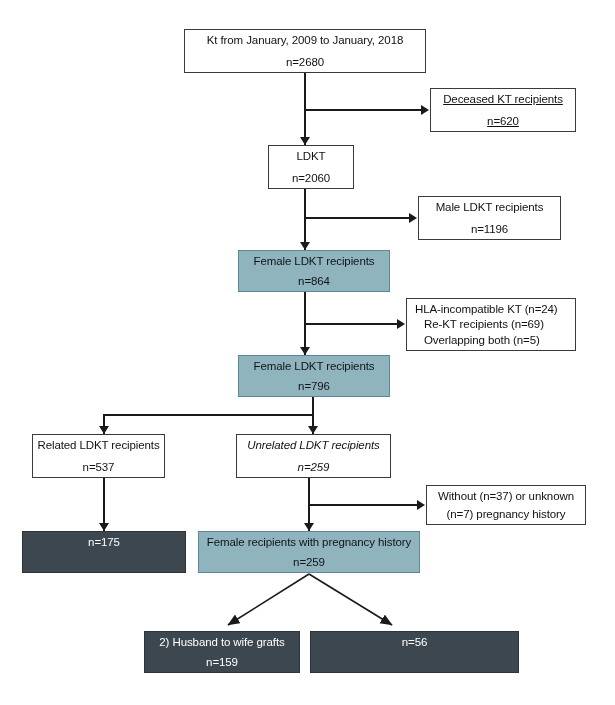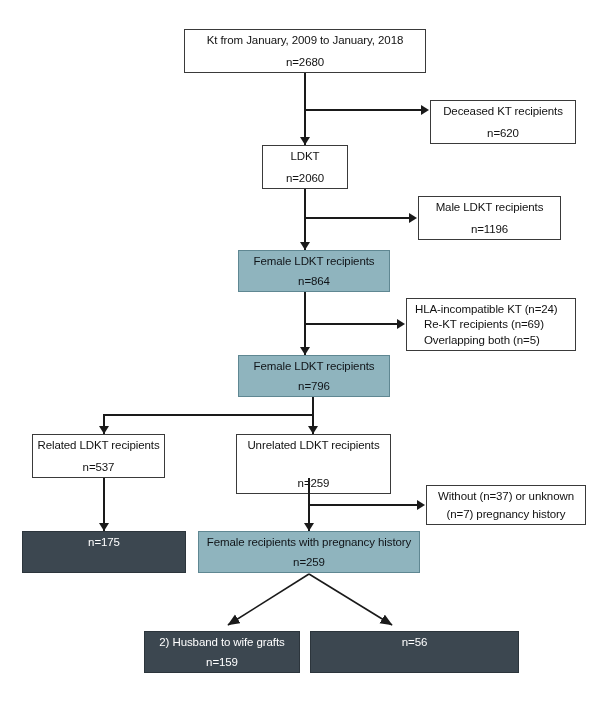--- a/index.html
+++ b/index.html
@@ -92,26 +92,26 @@
 </head>
 <body>
 
 <div id="flowchart">
 
   <div class="node plain" style="left:184px; top:29px; width:242px; height:44px;">
     <span class="ln">Kt from January, 2009 to January, 2018</span>
     <span class="ln">n=2680</span>
   </div>
 
-  <div class="node plain" style="left:430px; top:100px; width:146px; height:44px;">
+  <div class="node plain" style="left:430px; top:88px; width:146px; height:44px;text-decoration:underline;">
     <span class="ln">Deceased KT recipients</span>
     <span class="ln">n=620</span>
   </div>
 
-  <div class="node plain" style="left:262px; top:145px; width:86px; height:44px;">
+  <div class="node plain" style="left:268px; top:145px; width:86px; height:44px;">
     <span class="ln">LDKT</span>
     <span class="ln">n=2060</span>
   </div>
 
   <div class="node plain" style="left:418px; top:196px; width:143px; height:44px;">
     <span class="ln">Male LDKT recipients</span>
     <span class="ln">n=1196</span>
   </div>
 
   <div class="node teal" style="left:238px; top:250px; width:152px; height:42px;">
@@ -128,21 +128,21 @@
   <div class="node teal" style="left:238px; top:355px; width:152px; height:42px;">
     <span class="ln">Female LDKT recipients</span>
     <span class="ln">n=796</span>
   </div>
 
   <div class="node plain" style="left:32px; top:434px; width:133px; height:44px;">
     <span class="ln">Related LDKT recipients</span>
     <span class="ln">n=537</span>
   </div>
 
-  <div class="node plain" style="left:236px; top:434px; width:155px; height:60px;">
+  <div class="node plain" style="left:236px; top:434px; width:155px; height:44px;font-style:italic;">
     <span class="ln">Unrelated LDKT recipients</span>
     <span class="ln">n=259</span>
   </div>
 
   <div class="node plain" style="left:426px; top:485px; width:160px; height:40px;">
     <span class="ln">Without (n=37) or unknown</span>
     <span class="ln">(n=7) pregnancy history</span>
   </div>
 
   <div class="node dark" style="left:22px; top:531px; width:164px; height:42px;">

